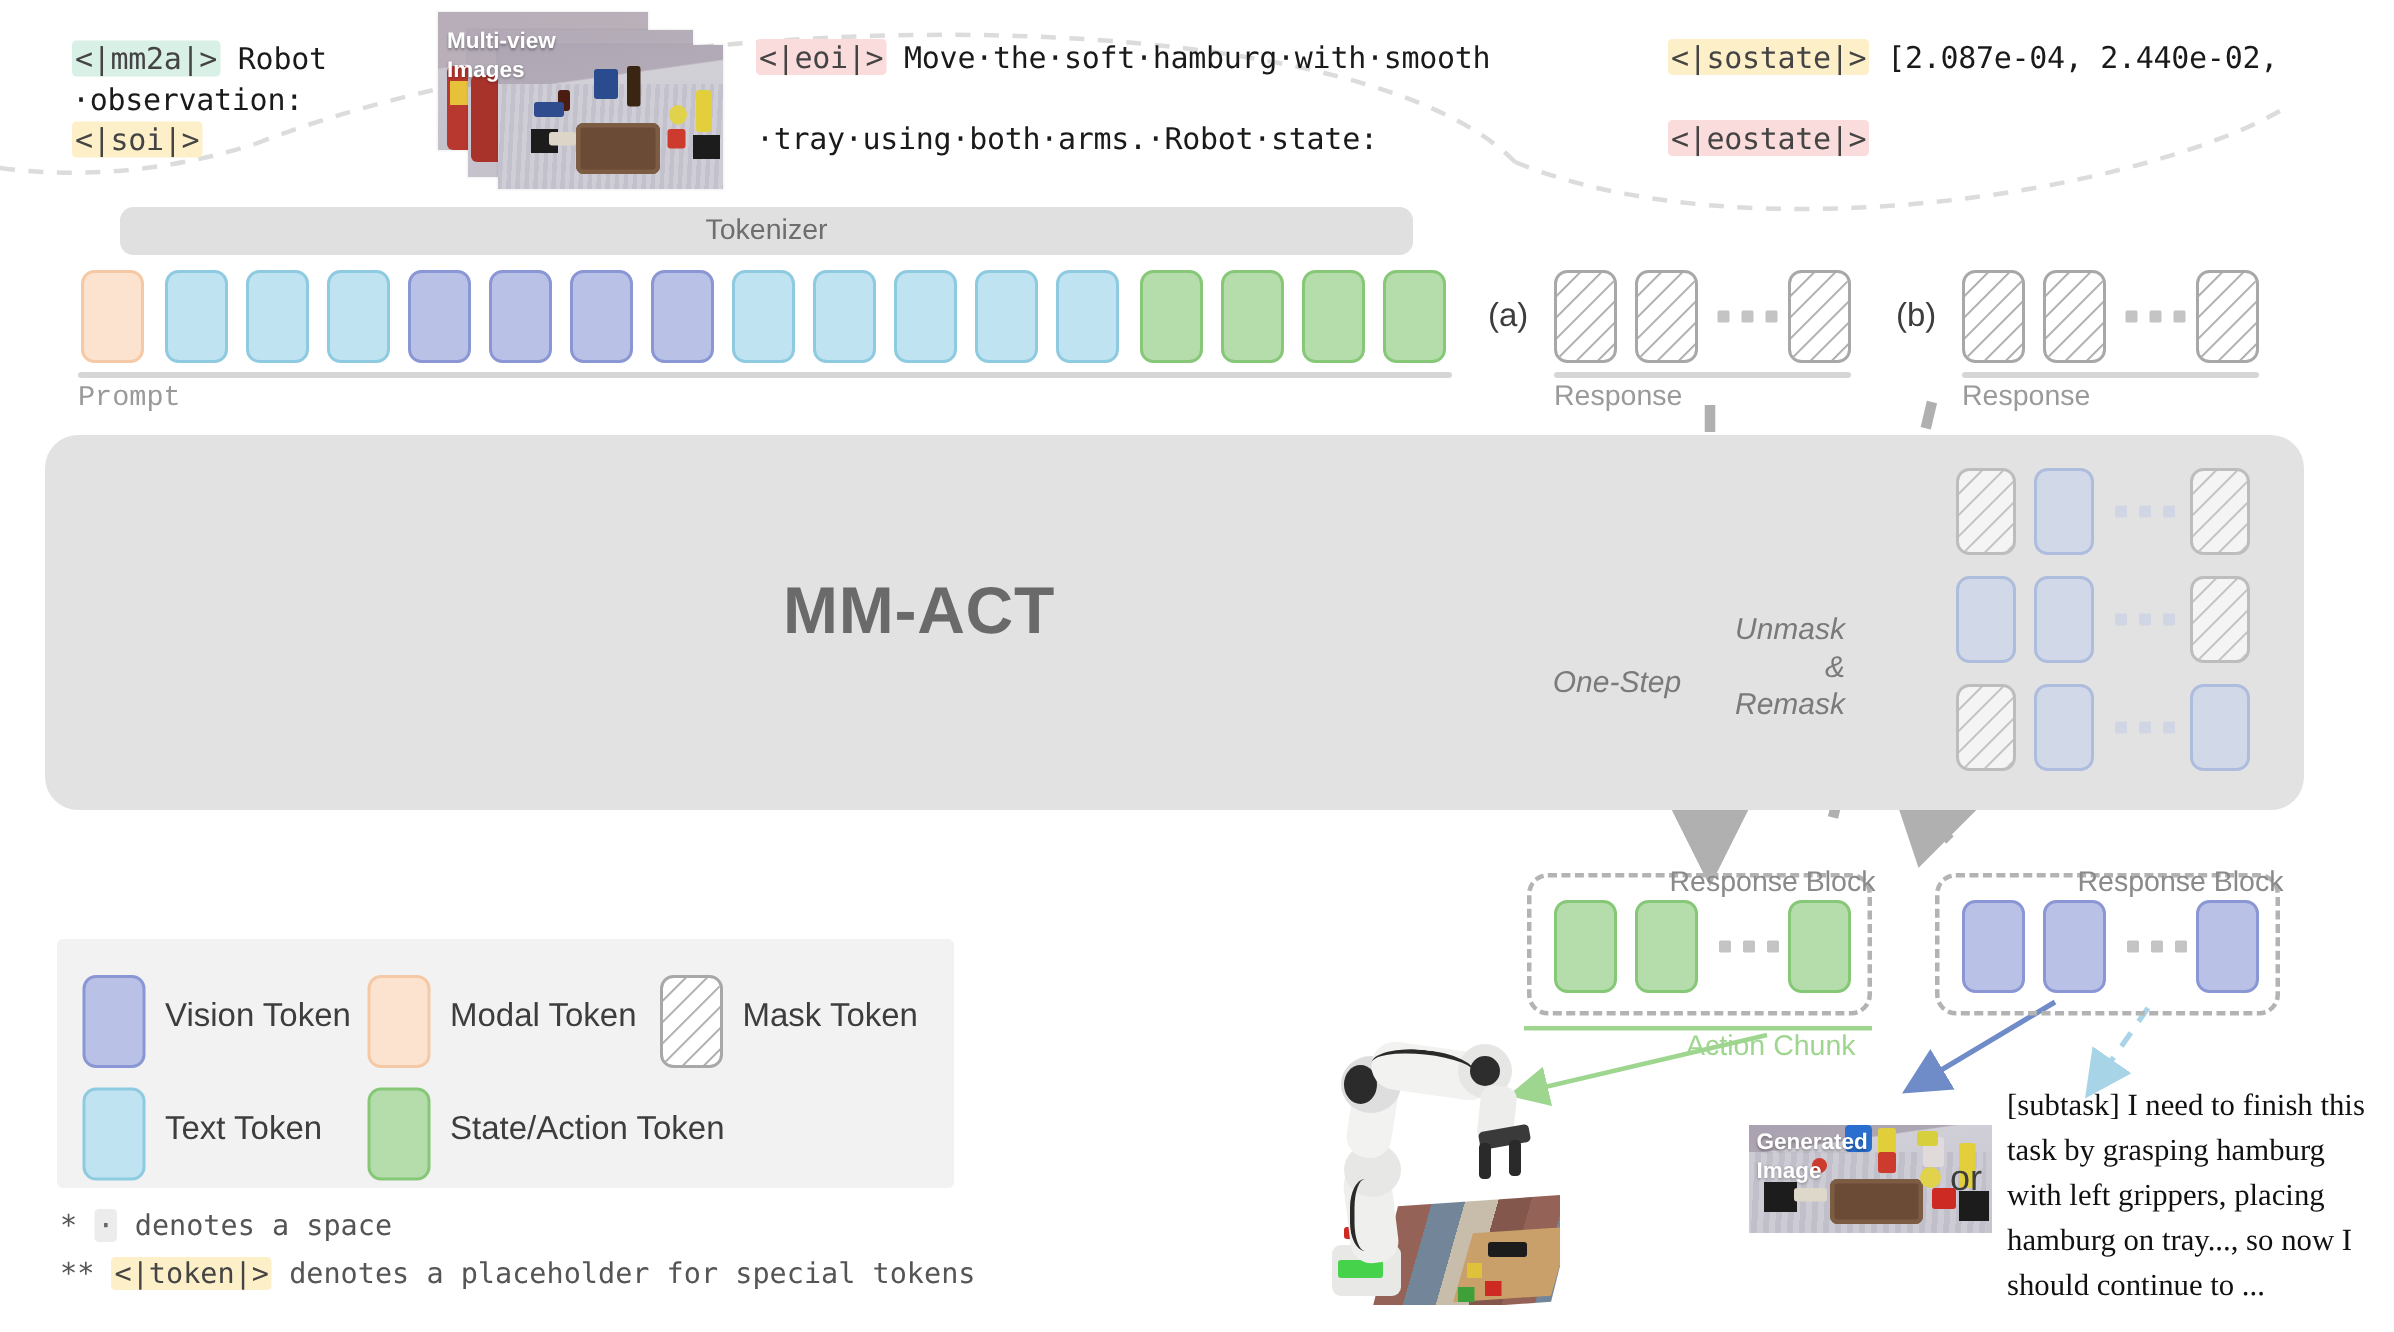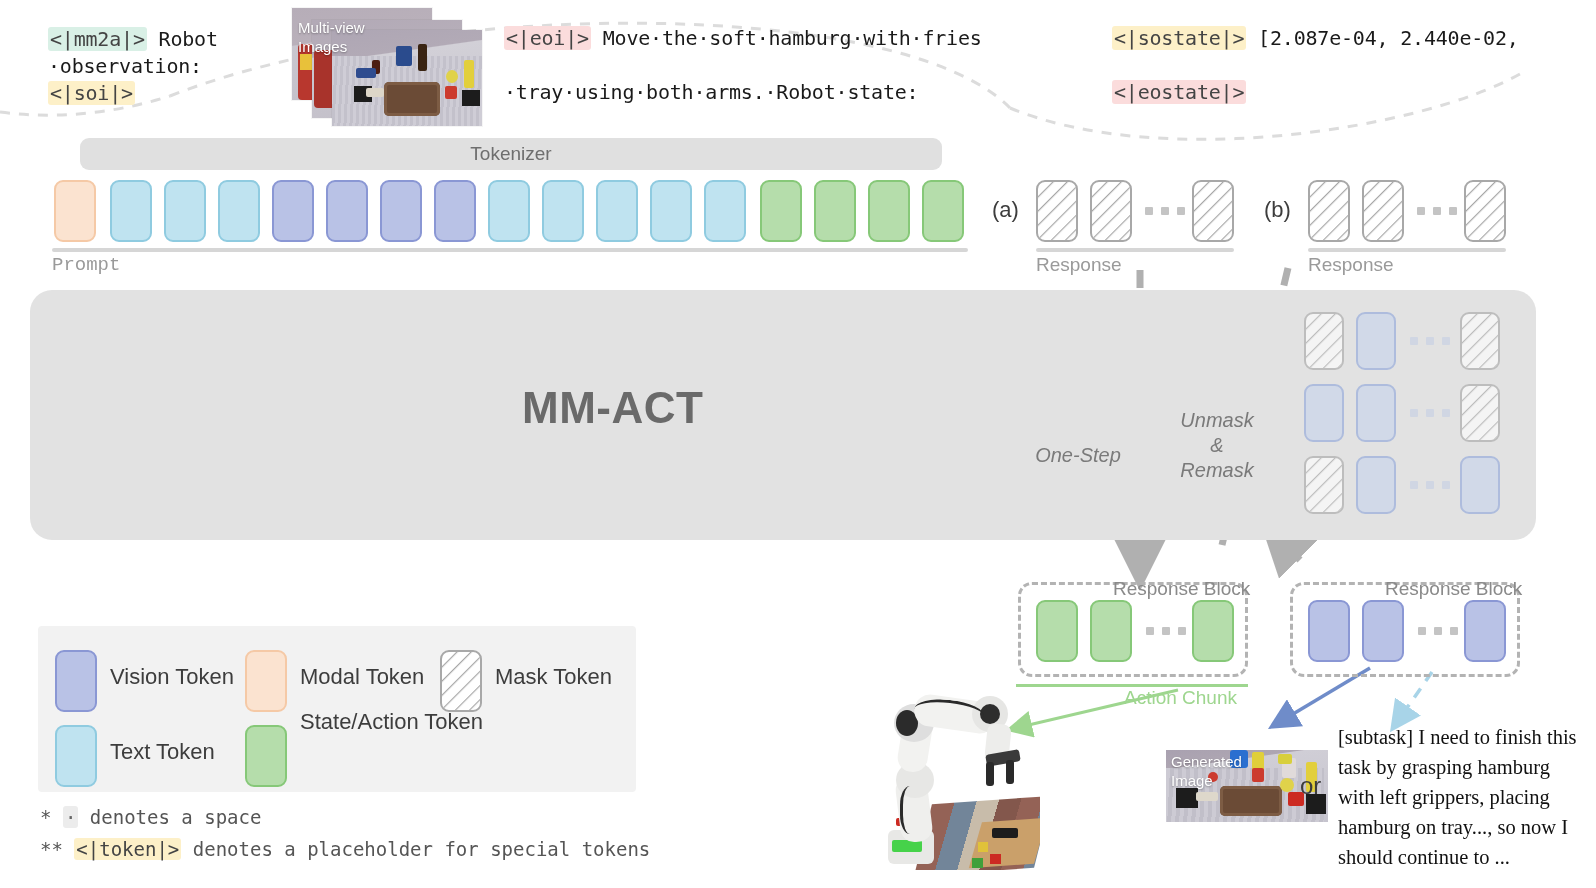--- a/index.html
+++ b/index.html
@@ -14,21 +14,21 @@
   .tok-yellow{background:#fdf0c8;border-radius:3px;padding:0 2px;color:#444;}
   .tok-pink{background:#fbdcdc;border-radius:3px;padding:0 2px;color:#444;}
   .tok-grey{background:#ececec;border-radius:3px;padding:0 2px;color:#666;}
   .ital{}
 
   
   .photo{position:absolute;background:#b9b2bd;overflow:hidden;
          box-shadow:0 0 0 1px rgba(0,0,0,.04);}
   .photo-label{position:absolute;color:#fff;font-size:15px;line-height:19px;
                font-family:"Liberation Sans",sans-serif;z-index:5;
-               text-shadow:0 1px 2px rgba(0,0,0,.35);}
+               text-shadow:0 1px 2px rgba(0,0,0,.35);font-weight:bold;}
 
   
   .tokenizer{background:#e0e0e0;border-radius:9px;display:flex;
              align-items:center;justify-content:center;
              color:#6e6e6e;font-size:19px;}
 
   
   .tk{position:absolute;border-radius:9px;border-width:2px;border-style:solid;
       box-sizing:border-box;}
   .tk-modal{background:#fbe3d0;border-color:#f5c9a6;}
@@ -146,21 +146,21 @@
     <div style="position:absolute;left:22px;top:56px;width:18px;height:16px;background:#1c1c1c;"></div>
     <div style="position:absolute;left:130px;top:60px;width:18px;height:16px;background:#1c1c1c;"></div>
     <div style="position:absolute;left:34px;top:58px;width:18px;height:9px;background:#ddd6c8;border-radius:2px;"></div>
   </div>
   <div class="photo-label" style="left:6px;top:10px;">Multi-view</div>
   <div class="photo-label" style="left:6px;top:29px;">Images</div>
 </div>
 
 <div class="abs mono" style="left:504px;top:25px;width:600px;">
   <span class="tok-pink">&lt;|eoi|&gt;</span>
-  <span>Move·the·soft·hamburg·with·fries</span><br>
+  <span>Move·the·soft·hamburg·with·smooth</span><br>
   <br>
   <span>·tray·using·both·arms.·Robot·state:</span>
 </div>
 
 <div class="abs mono" style="left:1112px;top:25px;width:480px;">
   <span class="tok-yellow">&lt;|sostate|&gt;</span>
   <span class="ital">[2.087e-04, 2.440e-02,</span><br>
   <br>
   <span class="tok-pink">&lt;|eostate|&gt;</span>
 </div>
@@ -246,21 +246,21 @@
     </svg>
 </div>
 <div class="underline-bar" style="left:1308px;top:248px;width:198px;"></div>
 <div class="cap" style="left:1308px;top:254px;">Response</div>
 
 <div class="mmact" style="left:30px;top:290px;width:1506px;height:250px;"></div>
 <div class="mmact-title" style="left:522px;top:383px;">MM-ACT</div>
 
 <div class="ital-label" style="left:1018px;top:443px;width:120px;">One-Step</div>
 
-<div class="ital-label" style="left:1162px;top:408px;width:110px;">
+<div class="ital-label" style="left:1120px;top:408px;width:110px;text-align:right;">
   <span>Unmask</span><br>
   <span>&amp;</span><br>
   <span>Remask</span>
 </div>
 
 <div class="abs" style="left:1300px;top:310px;width:230px;height:210px;opacity:.62;">
 
   <div class="tk tk-mask" style="left:4px;top:2px;width:40px;height:58px;">
     <svg width="40" height="58">
         <rect width="40" height="58" fill="url(#hatch)"></rect>
@@ -410,21 +410,21 @@
   <svg width="42" height="62">
       <rect width="42" height="62" fill="url(#hatch)"></rect>
     </svg>
 </div>
 <div class="lg-text" style="left:495px;top:664px;">Mask Token</div>
 
 <div class="tk tk-text" style="left:55px;top:725px;width:42px;height:62px;"></div>
 <div class="lg-text" style="left:110px;top:739px;">Text Token</div>
 
 <div class="tk tk-action" style="left:245px;top:725px;width:42px;height:62px;"></div>
-<div class="lg-text" style="left:300px;top:709px;text-align:center;">State/Action Token</div>
+<div class="lg-text" style="left:300px;top:739px;text-align:center;">State/Action Token</div>
 
 <div class="note" style="left:40px;top:806px;">
   <span>*</span>
   <span class="tok-grey">·</span>
   <span>denotes a space</span>
 </div>
 <div class="note" style="left:40px;top:838px;">
   <span>**</span>
   <span class="tok-yellow">&lt;|token|&gt;</span>
   <span>denotes a placeholder for special tokens</span>

